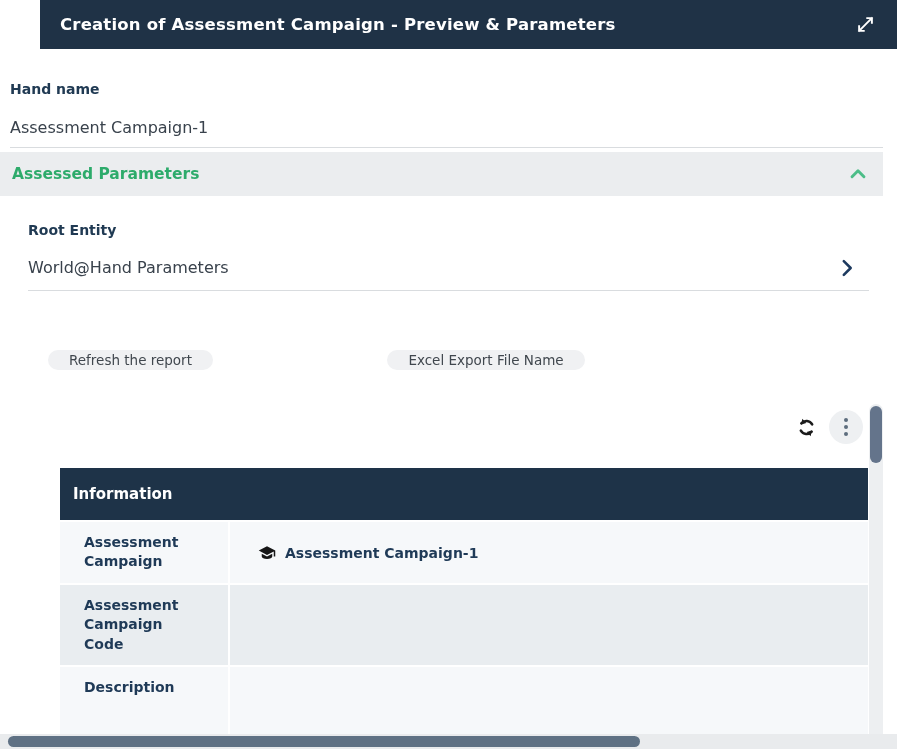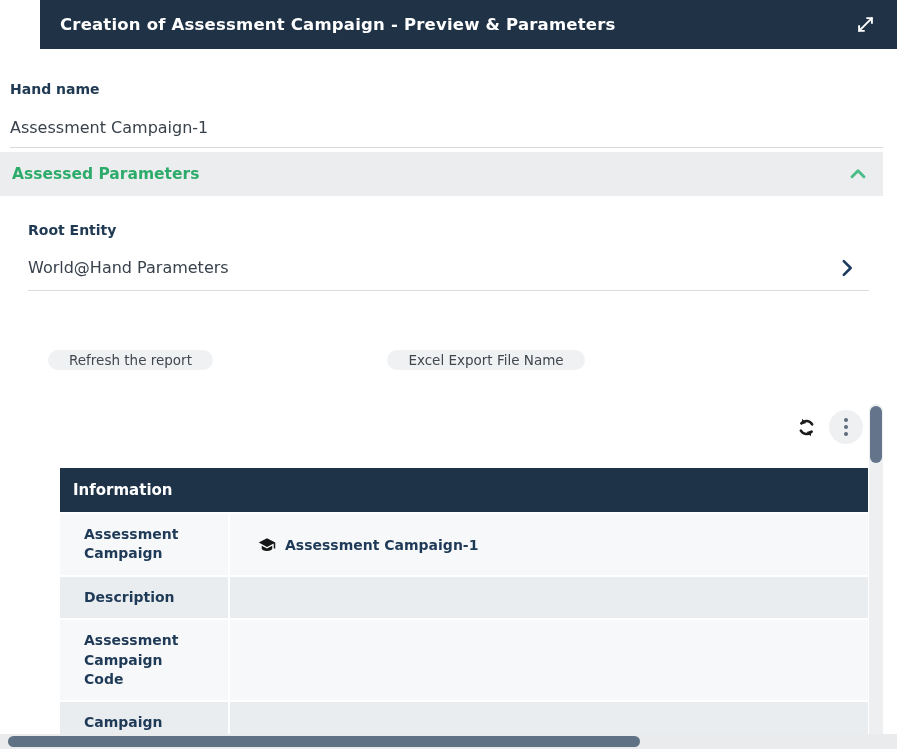--- a/index.html
+++ b/index.html
@@ -65,21 +65,21 @@
 
   
   .v-track { position:absolute; left:869px; top:404px; width:14px; height:345px; background:#edeff1; border-radius:7px 7px 0 0; }
   .v-thumb { position:absolute; left:1px;  top:2px;  width:12px; height:57px; background:#64748b; border-radius:6px; cursor:pointer; }
   .h-track { position:absolute; left:0; top:734px; width:897px; height:15px; background:#e9ebed; }
   .h-thumb { position:absolute; left:8px; top:2px; width:632px; height:11px; background:#5f7184; border-radius:6px; cursor:pointer; }
 
   
   .info-table { position:absolute; left:60px; top:468px; width:808px; }
   .info-head {
-    height:44px; background:#1e3348; color:#ffffff;
+    height:52px; background:#1e3348; color:#ffffff;
     font-size:15px; font-weight:bold; display:flex; align-items:center; padding-left:13px;
   }
   .t-row { display:flex; gap:2px; margin-top:2px; }
   .cell { background:#f6f8fa; }
   .t-row:nth-child(even) .cell { background:#e9edf0; }
   .label-cell {
     width:168px; flex:none; padding:11px 28px 11px 24px;
     font-size:14px; font-weight:bold; color:#1f3a57; line-height:1.38;
   }
   .value-cell {
@@ -165,27 +165,27 @@
         <div class="cell label-cell">Assessment Campaign</div>
         <div class="cell value-cell">
   <svg class="cap-icon" viewBox="0 0 24 24">
     <path fill="#161616" d="M12 3L1 8.8l11 5.8 9-4.74V16.5h2V8.8L12 3z"></path>
     <path fill="#161616" d="M5 12.9v3.7C5 18.2 8.1 20 12 20s7-1.8 7-3.4v-3.7l-7 3.7-7-3.7z"></path>
   </svg>
 <span>Assessment Campaign-1</span>
         </div>
       </div>
       <div class="t-row">
-        <div class="cell label-cell">Description</div>
+        <div class="cell label-cell">Assessment Campaign Code</div>
         <div class="cell value-cell">
           <span></span>
         </div>
       </div>
       <div class="t-row">
-        <div class="cell label-cell">Assessment Campaign Code</div>
+        <div class="cell label-cell">Description</div>
         <div class="cell value-cell">
           <span></span>
         </div>
       </div>
       <div class="t-row">
         <div class="cell label-cell">Campaign Type</div>
         <div class="cell value-cell">
           <span>Execution</span>
         </div>
       </div>

